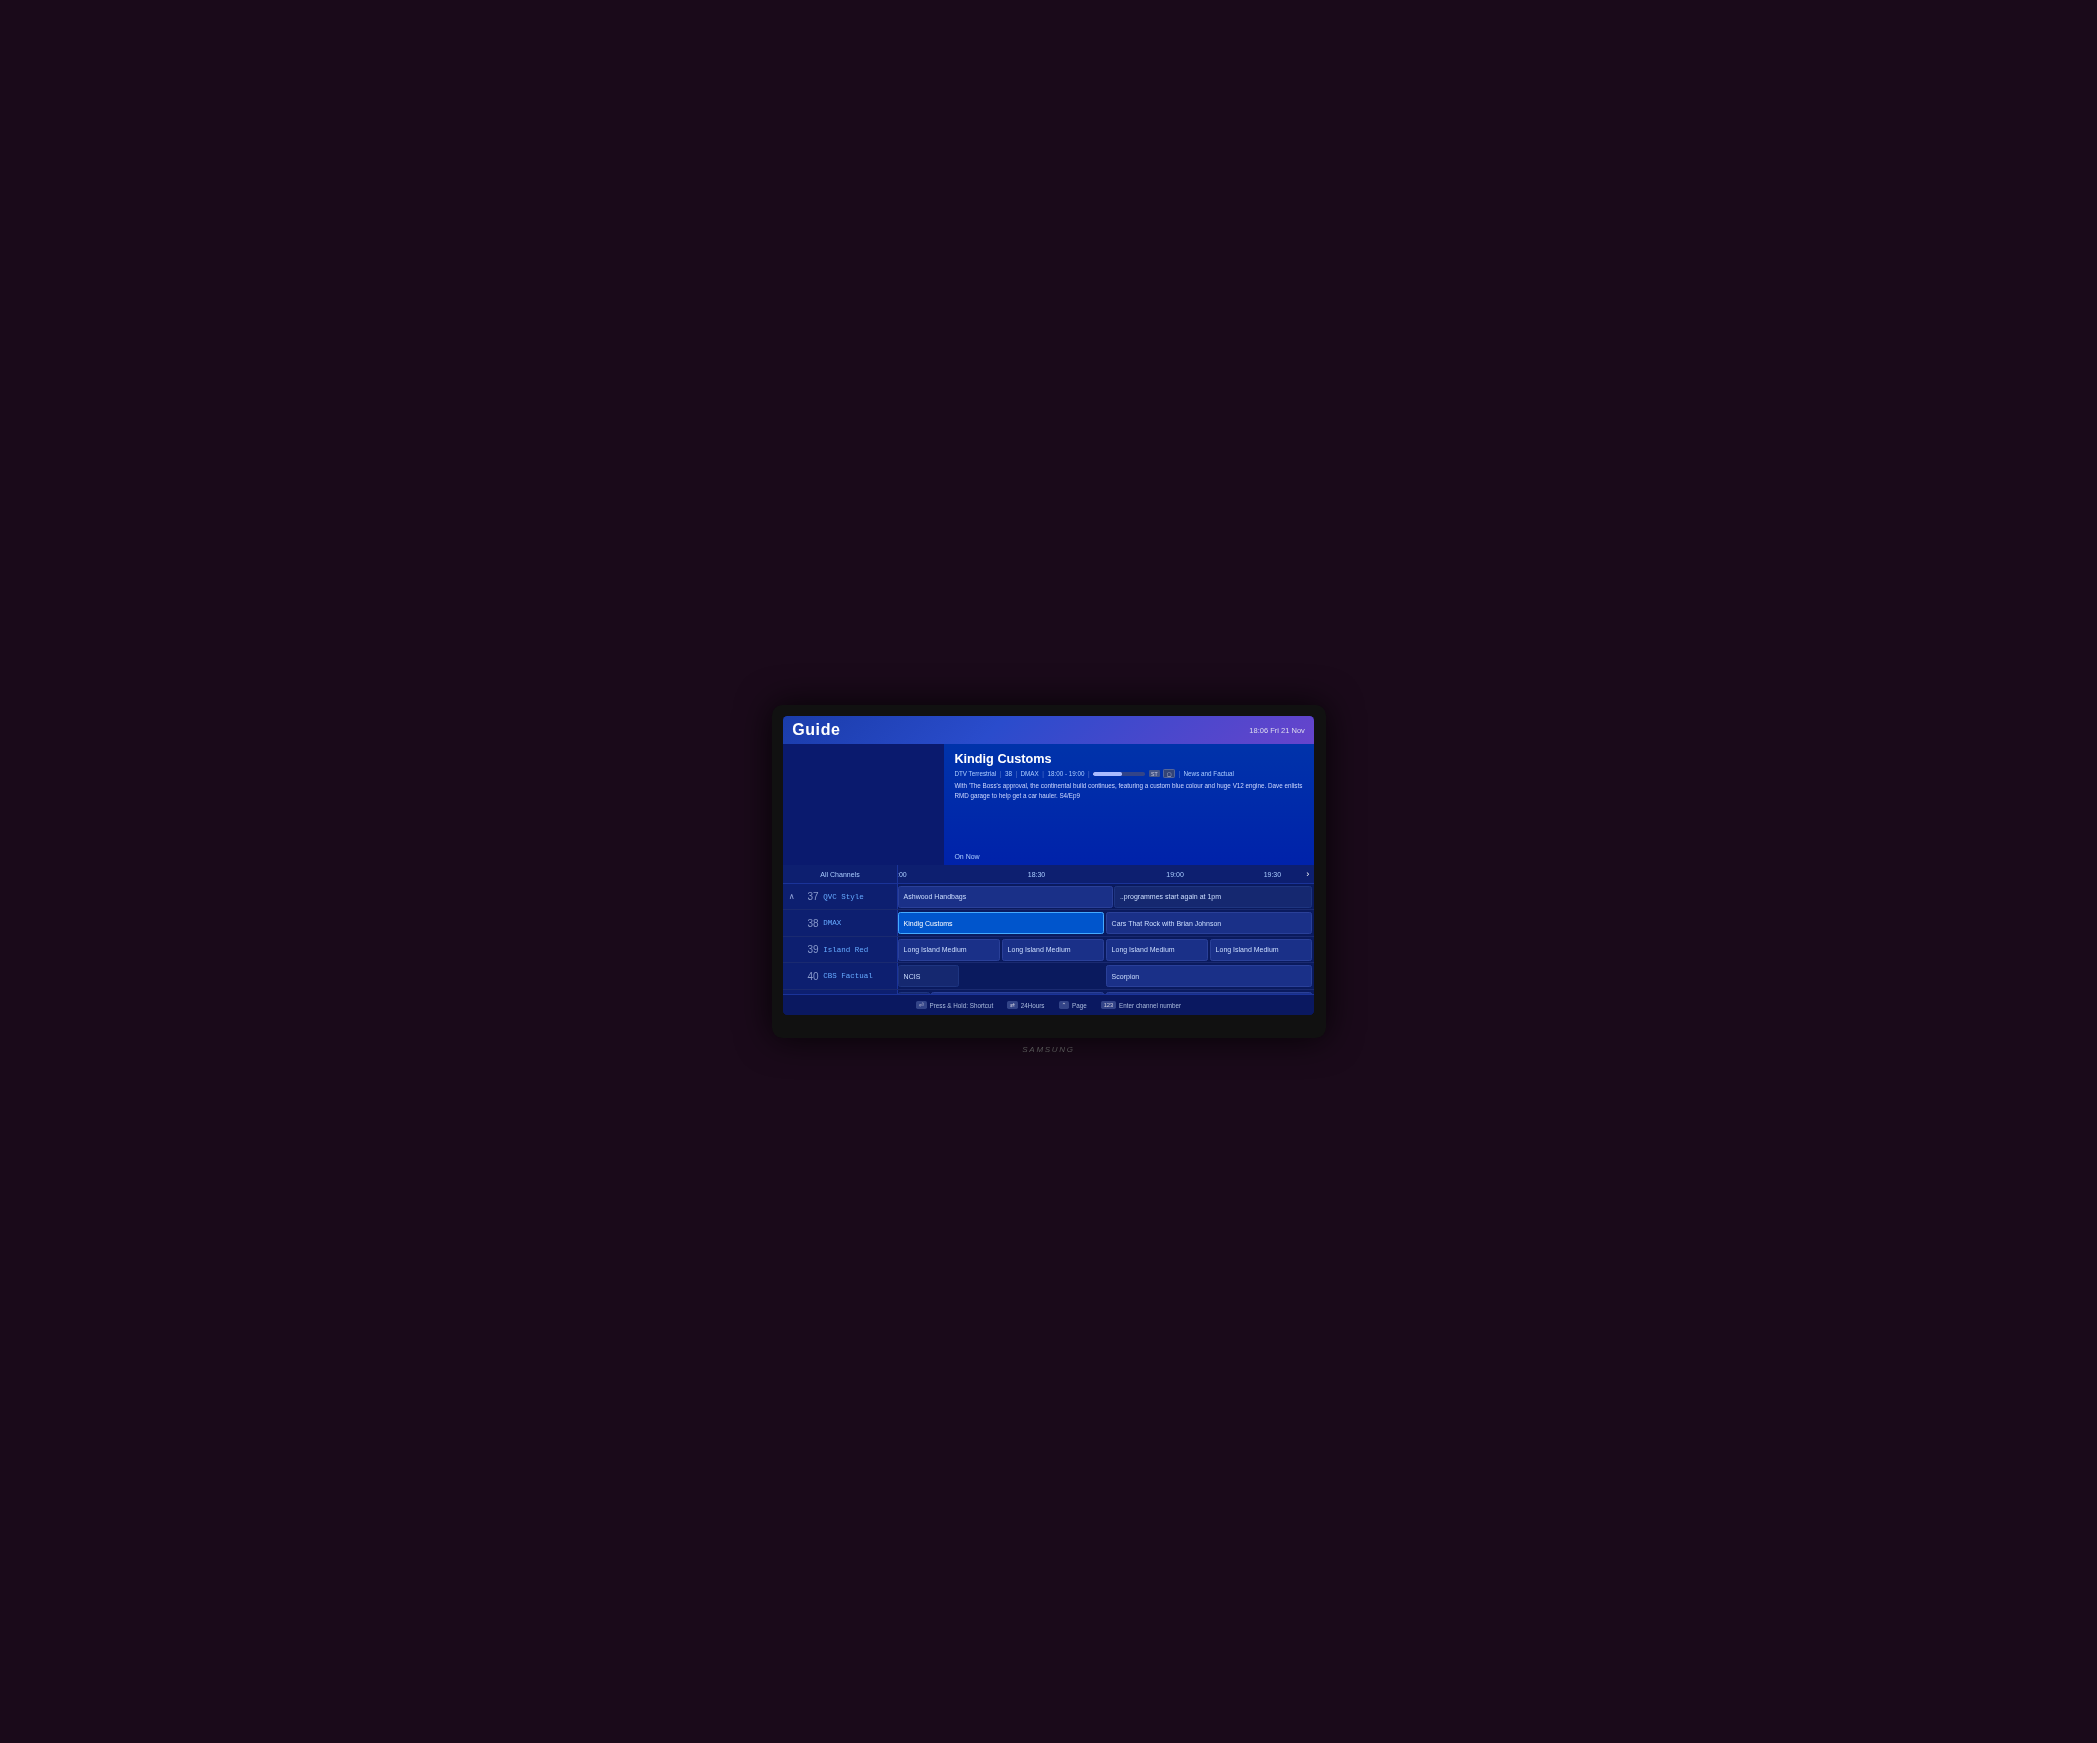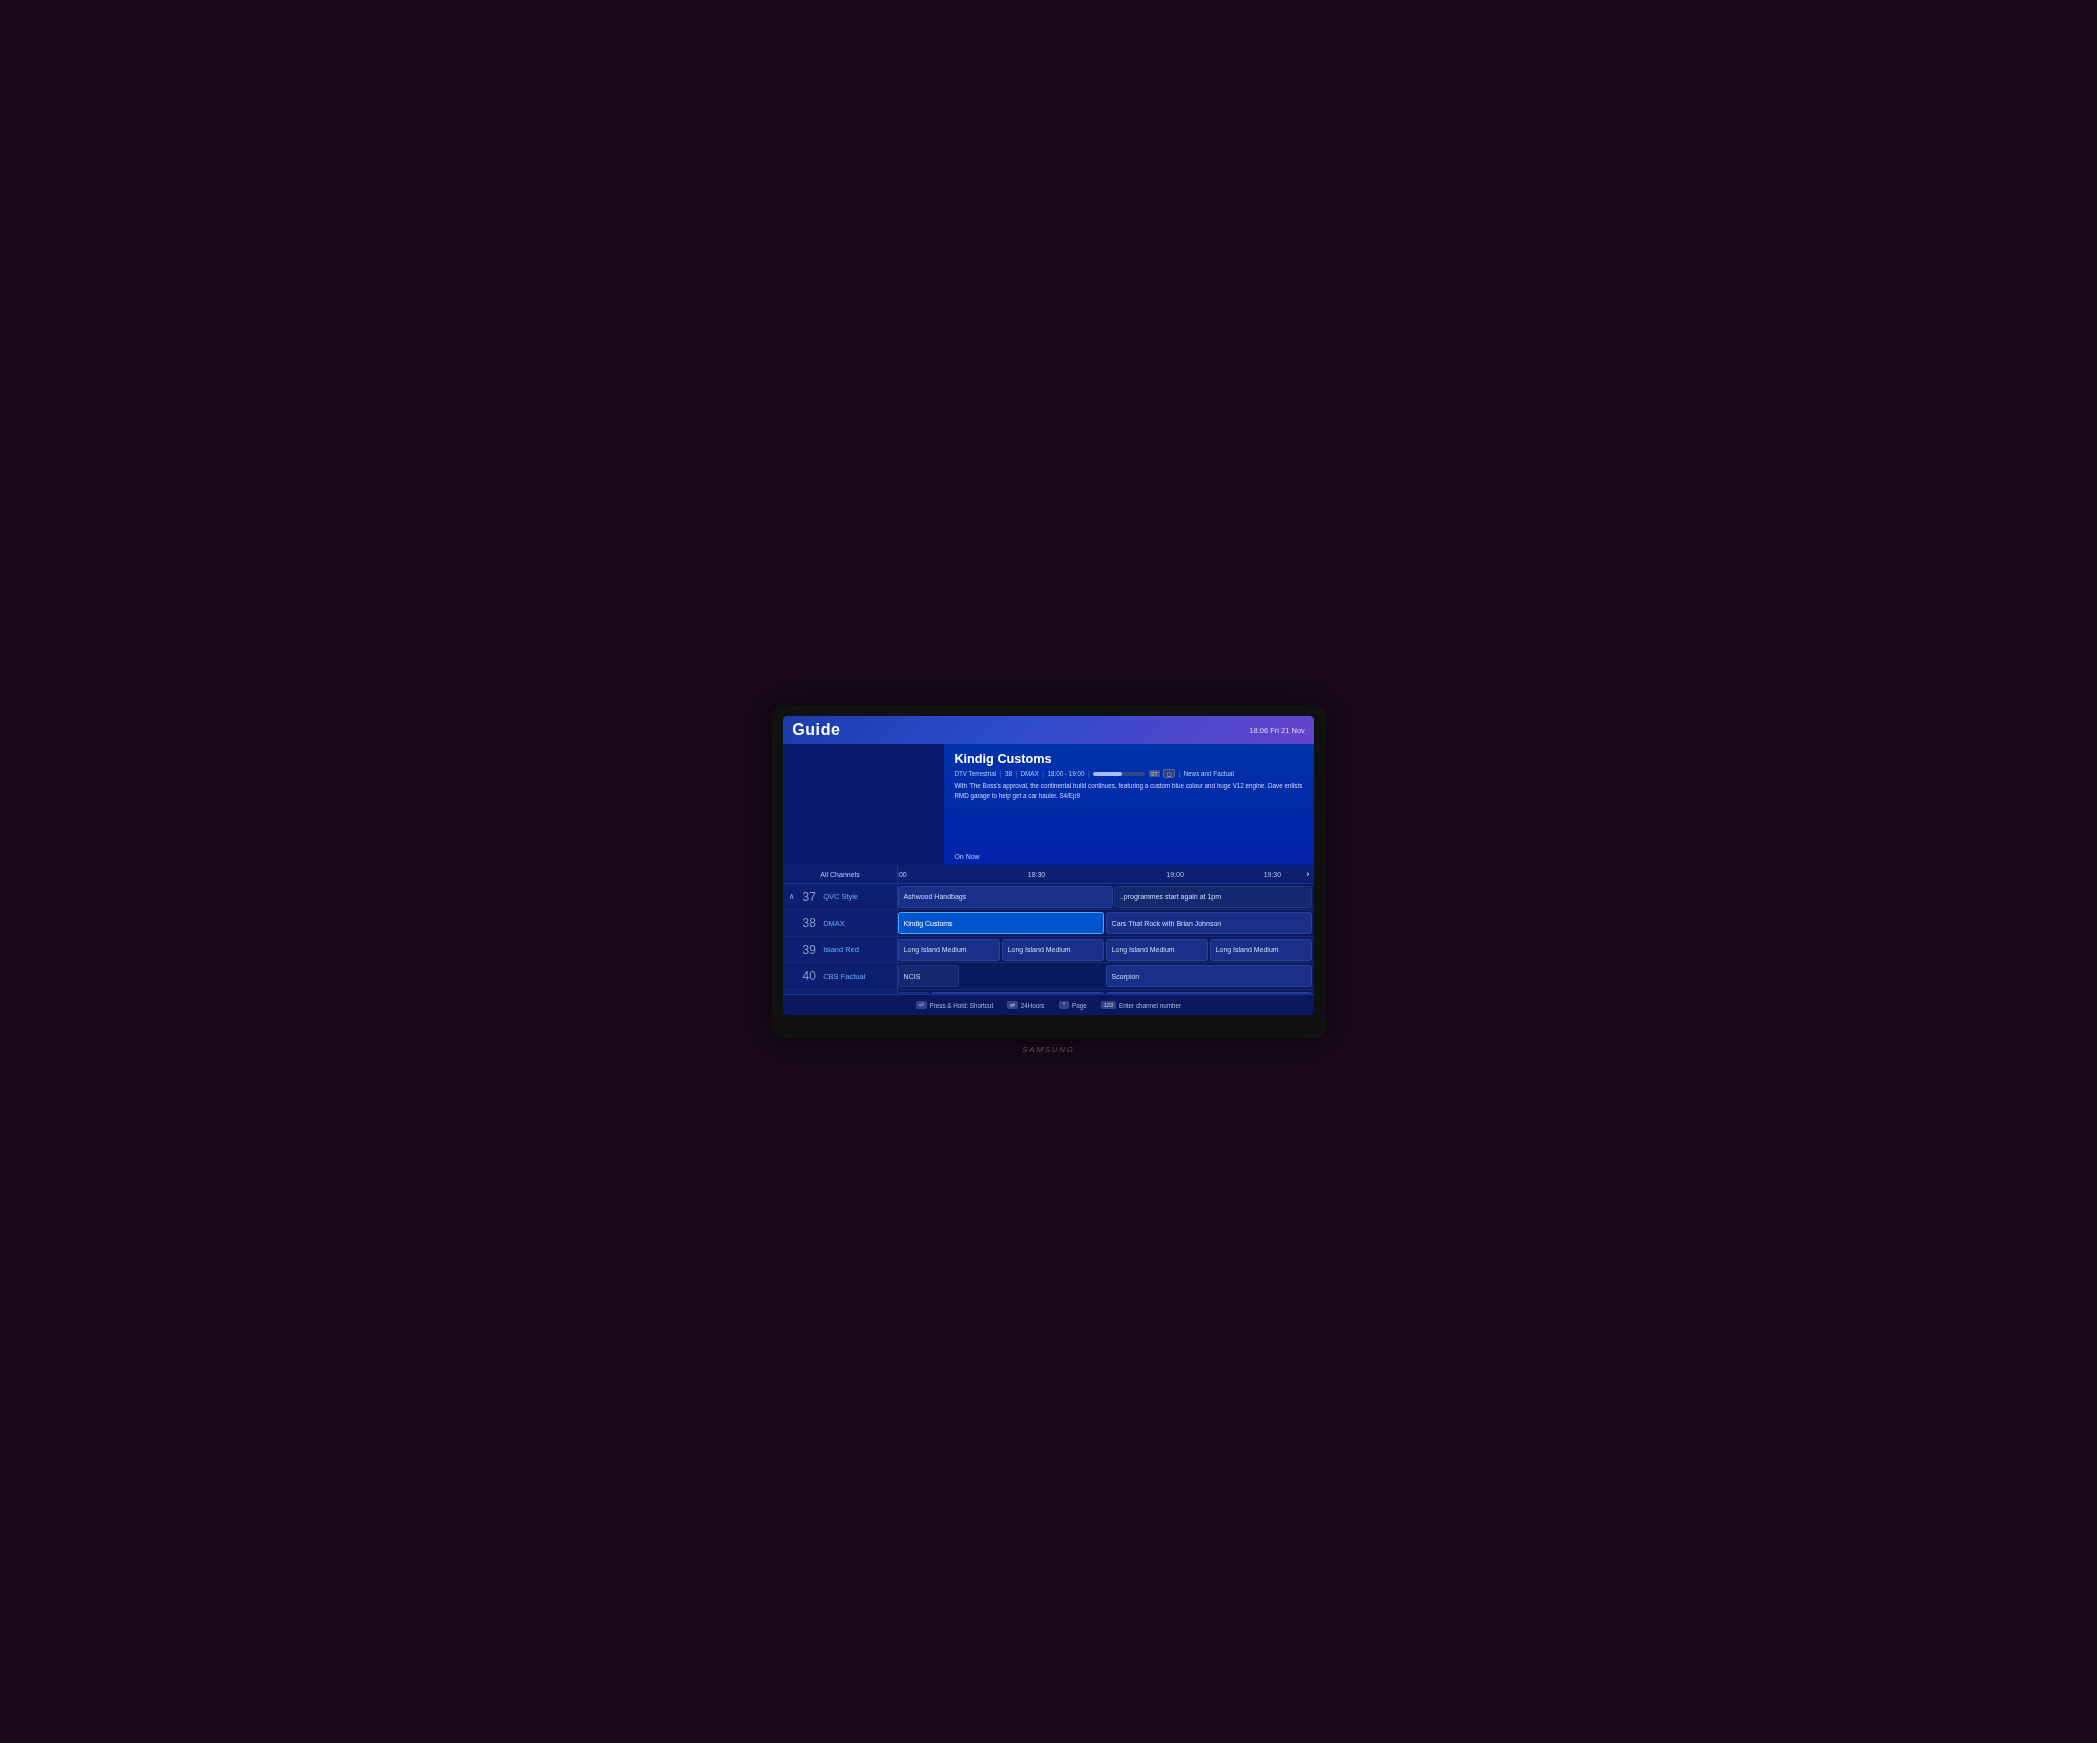--- a/index.html
+++ b/index.html
@@ -261,33 +261,34 @@
       min-width: 115px;
       display: flex;
       align-items: center;
       padding: 0 5.8px;
       gap: 4.6px;
       border-right: 0.6px solid #1a3399;
       background: #0d1f70;
     }
     .ch-number {
       color: #8899cc;
-      font-size: 12px;
+      font-size: 10px;
       width: 16px;
-      text-align: left;
+      text-align: right;
     }
     .ch-up-arrow, .ch-down-arrow {
       color: #99aadd;
       font-size: 8px;
       width: 9.2px;
     }
     .ch-name {
       color: #66aaff;
       font-size: 7.5px;
       font-weight: 500;
+      font-family: Liberation Mono, monospace;
     }
     .programs-cell {
       flex: 1;
       display: flex;
       align-items: center;
       position: relative;
       overflow: hidden;
     }
     
     .prog-block {

